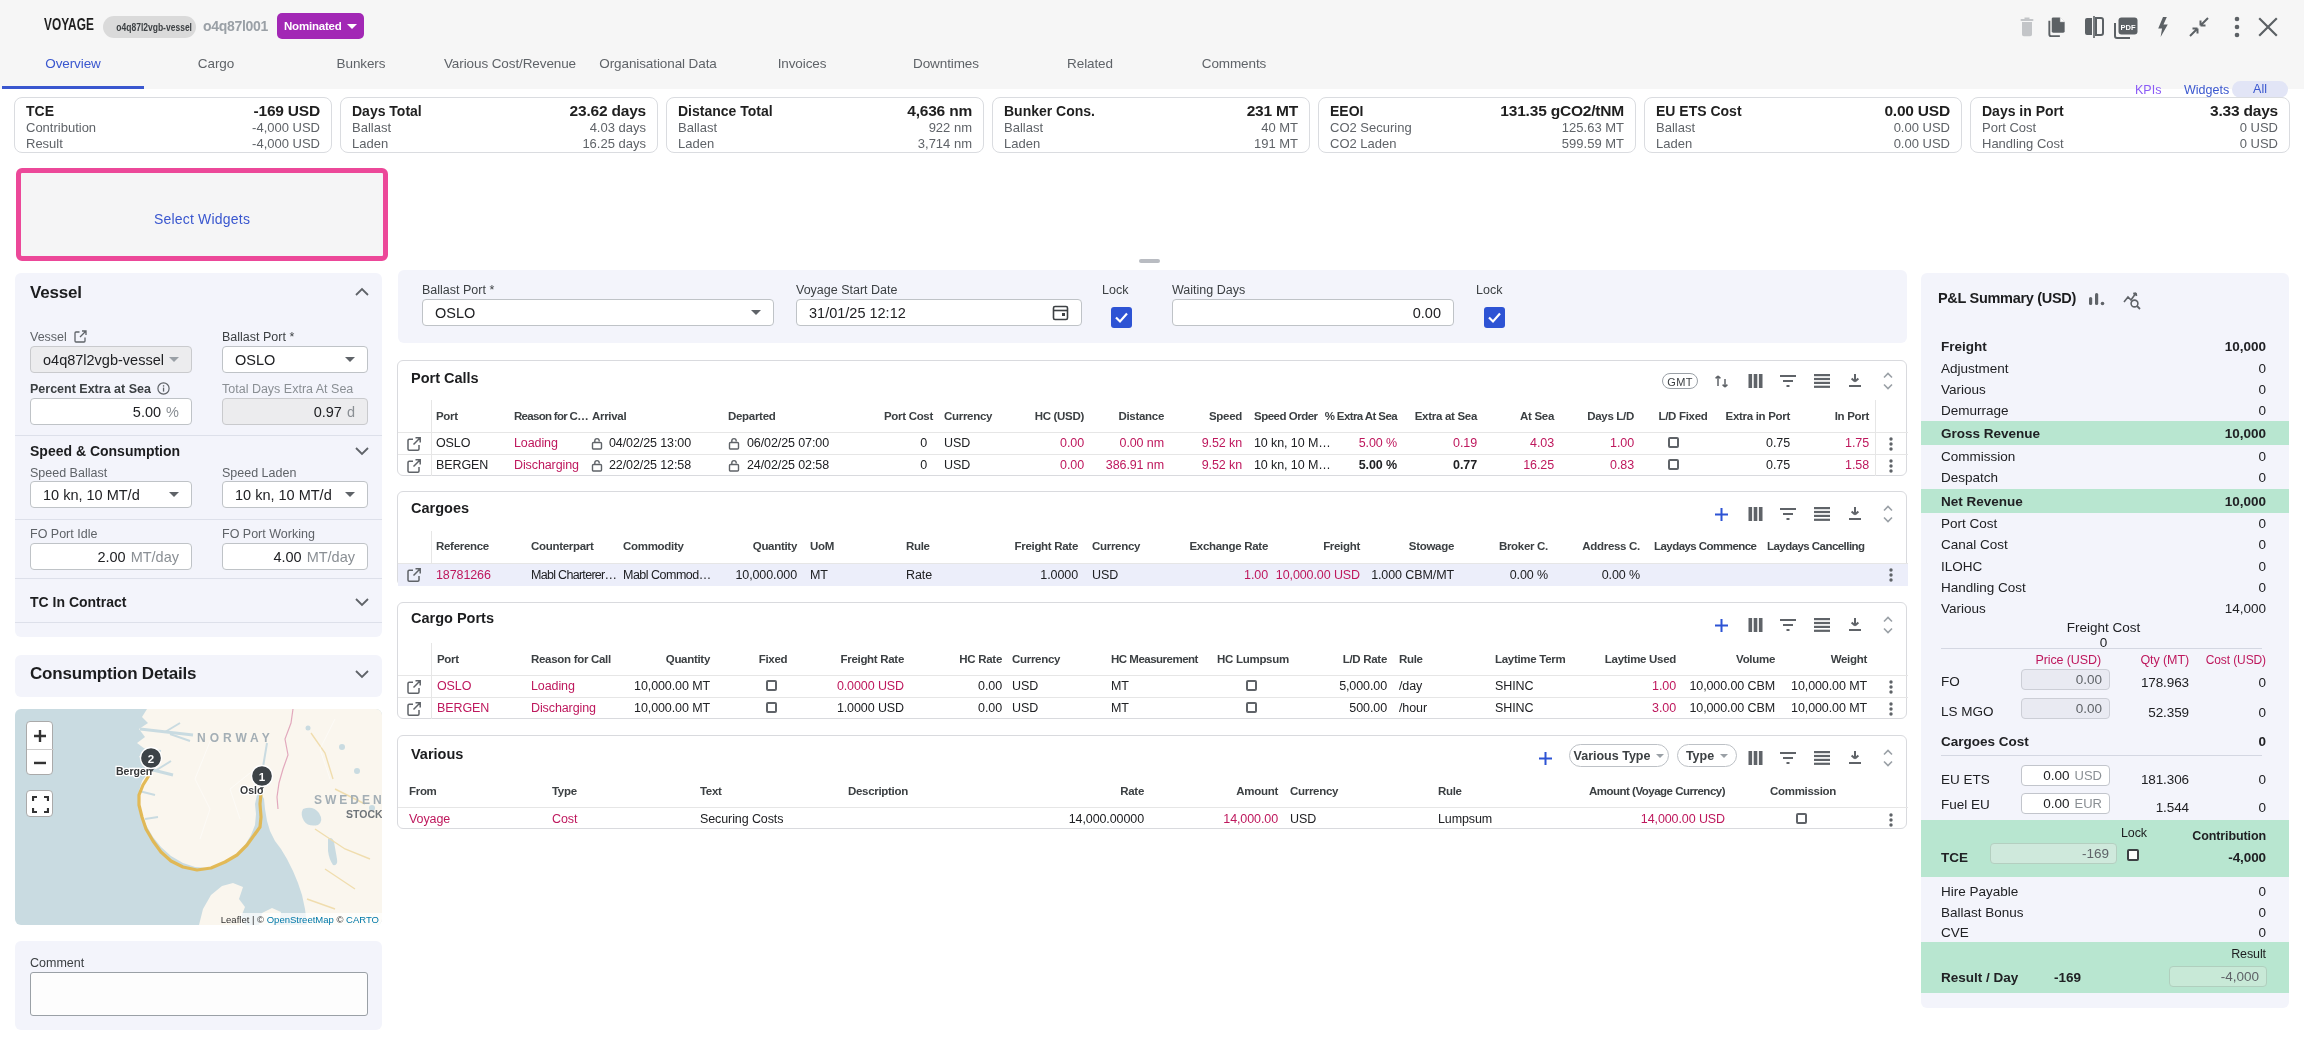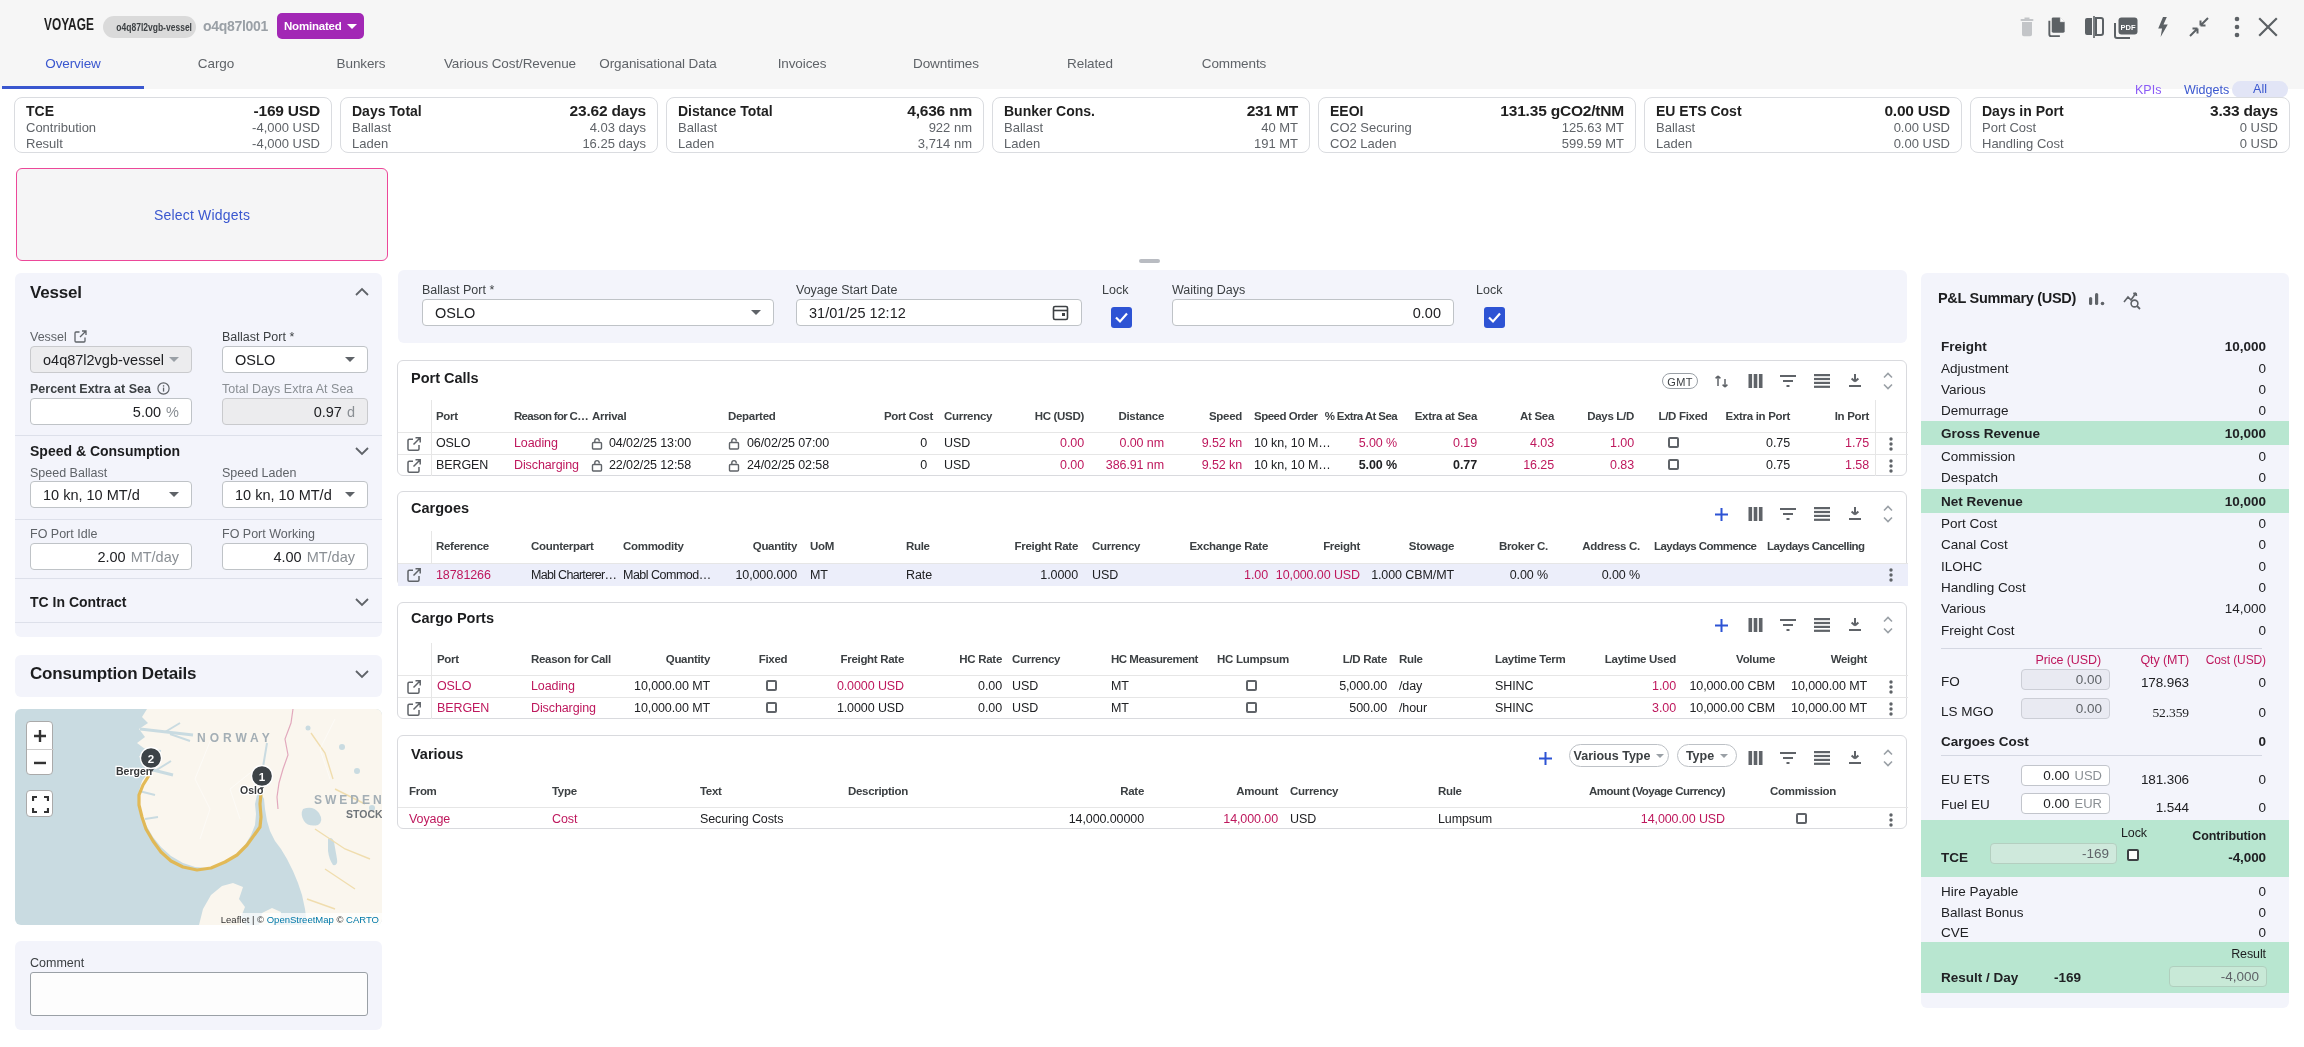--- a/index.html
+++ b/index.html
@@ -26,21 +26,21 @@
 .kcard { position:absolute; top:97px; height:56px; background:#fff; border:1px solid #dadce0; border-radius:8px; padding:4px 11px 0 11px; }
 .kt { display:flex; justify-content:space-between; align-items:baseline; font-size:14px; font-weight:bold; color:#1f1f1f; height:18px; line-height:18px;}
 .kt span:last-child { font-size:15.5px; letter-spacing:-0.2px; }
 .kr { display:flex; justify-content:space-between; font-size:13px; color:#5f6368; height:16px; line-height:16px; }
 
 
 .panel { position:absolute; background:#f3f4fb; border-radius:6px; }
 .ptitle { font-size:17px; font-weight:bold; color:#1c1d1f; letter-spacing:-0.2px; }
 
 
-#selwid { position:absolute; left:16px; top:168px; width:372px; height:93px; background:#f5f5f6; border:1px solid #ec4899; border-radius:6px; text-align:center; }
+#selwid { position:absolute; left:16px; top:168px; width:372px; height:93px; background:#f5f5f6; border:5px solid #ec4899; border-radius:6px; text-align:center; }
 #selwid span { color:#3a57cf; font-size:14px; letter-spacing:0.2px; line-height:93px; }
 
 
 .flabel { font-size:12.5px; color:#5f6368; margin-bottom:4px; }
 .input { background:#fff; border:1px solid #bfc3c7; border-radius:4px; height:40px; font-size:15px; color:#202124; display:flex; align-items:center; padding:0 12px; }
 .input.dis { background:#ececee; border-color:#c9cacd; }
 .unit { color:#8a8f94; margin-left:5px; }
 .carr { width:0; height:0; border-left:5px solid transparent; border-right:5px solid transparent; border-top:5px solid #5f6368; margin-left:auto; }
 
 
@@ -768,35 +768,35 @@
       <span>0</span>
     </div>
   <div class="prow" style="position:absolute; left:0; top:304px; width:368px;">
       <span>Handling Cost</span>
       <span>0</span>
     </div>
   <div class="prow" style="position:absolute; left:0; top:325px; width:368px;">
       <span>Various</span>
       <span>14,000</span>
     </div>
-  <div class="prow" style="position:absolute; left:0; top:347px; width:368px;">
+  <div class="prow" style="position:absolute; left:0; top:347px; width:368px;flex-direction:column;">
       <span>Freight Cost</span>
       <span>0</span>
     </div>
   <div class="abs" style="left:20px; top:375px; width:321px; height:1px; background:#d4d7e2;"></div>
   <span class="cell cg" style="right:188px; top:380px; font-size:12.5px;">Price (USD)</span>
   <span class="cell cg" style="right:100px; top:380px; font-size:12.5px;">Qty (MT)</span>
   <span class="cell cg" style="right:23px; top:380px; font-size:12px;margin-left:18px;">Cost (USD)</span>
   <div class="abs" style="left:20px; top:401px; font-size:13.5px;">FO</div>
   <div class="abs pinput dis2" style="left:100px; top:396px;">0.00</div>
   <span class="cell" style="right:100px; top:402px; font-size:13.5px;">178.963</span>
   <span class="cell" style="right:23px; top:402px; font-size:13.5px;">0</span>
   <div class="abs" style="left:20px; top:431px; font-size:13.5px;">LS MGO</div>
   <div class="abs pinput dis2" style="left:100px; top:425px;">0.00</div>
-  <span class="cell" style="right:100px; top:432px; font-size:13.5px;font-family:Liberation Serif, serif;">52.359</span>
+  <span class="cell" style="right:100px; top:432px; font-size:13.5px;">52.359</span>
   <span class="cell" style="right:23px; top:432px; font-size:13.5px;">0</span>
   <div class="abs" style="left:20px; top:461px; font-size:13.5px; font-weight:bold;">Cargoes Cost</div>
   <span class="cell" style="right:23px; top:461px; font-size:13.5px; font-weight:bold;">0</span>
   <div class="abs" style="left:20px; top:482px; width:321px; height:1px; background:#d4d7e2;"></div>
   <div class="abs" style="left:20px; top:499px; font-size:13.5px;">EU ETS</div>
   <div class="abs pinput" style="left:100px; top:492px;">0.00<span class="unit" style="font-size:13px;">USD</span></div>
   <span class="cell" style="right:100px; top:499px; font-size:13.5px;">181.306</span>
   <span class="cell" style="right:23px; top:499px; font-size:13.5px;">0</span>
   <div class="abs" style="left:20px; top:524px; font-size:13.5px;">Fuel EU</div>
   <div class="abs pinput" style="left:100px; top:520px;">0.00<span class="unit" style="font-size:13px;">EUR</span></div>

